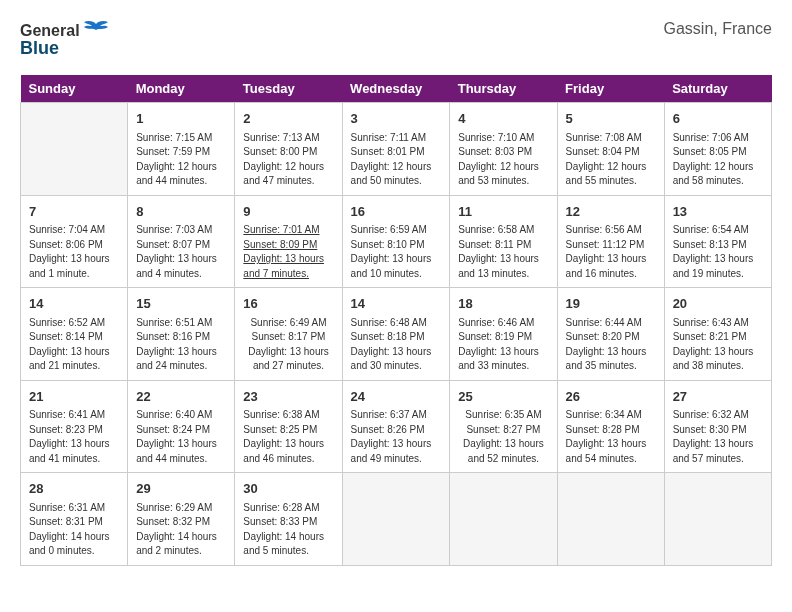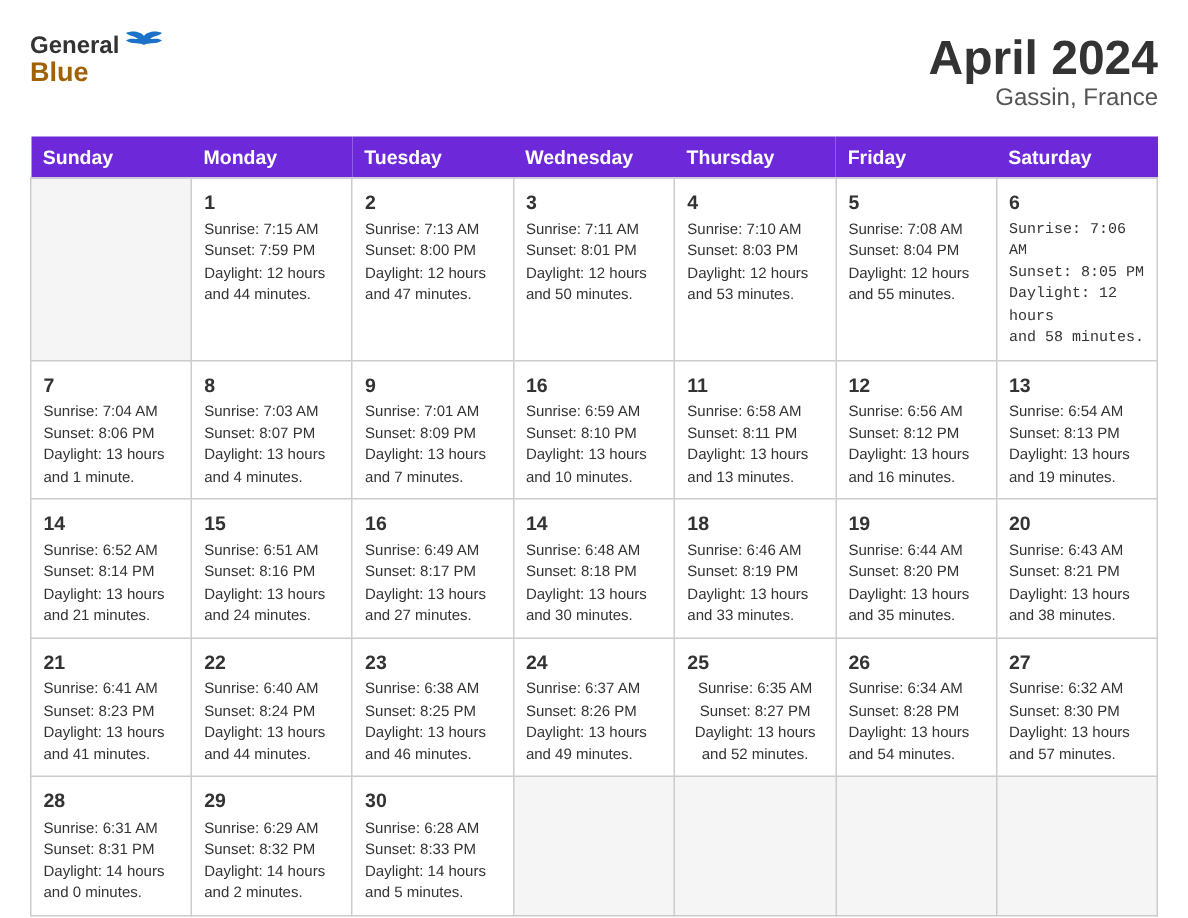--- a/index.html
+++ b/index.html
@@ -22,41 +22,41 @@
       gap: 4px;
     }
     .logo-text-general {
       font-size: 16px;
       font-weight: bold;
       color: #333;
     }
     .logo-text-blue {
       font-size: 18px;
       font-weight: bold;
-      color: #a16207;
+      color: #0c4a6e;
     }
     .title-block {
       text-align: right;
     }
     .main-title {
       font-size: 32px;
       font-weight: bold;
       color: #333;
     }
     .subtitle {
       font-size: 16px;
       color: #555;
     }
     table {
       width: 100%;
       border-collapse: collapse;
       font-size: 11px;
     }
     thead th {
-      background-color: #6d28d9;
+      background-color: #701a75;
       color: #fff;
       text-align: left;
       padding: 6px 8px;
       font-size: 13px;
       font-weight: bold;
     }
     tbody td {
       border: 1px solid #ccc;
       vertical-align: top;
       padding: 6px 8px;
@@ -95,21 +95,20 @@
       <div style="display:flex;align-items:center;gap:2px;">
         <span class="logo-text-general">General</span>
         <svg width="28" height="22" viewBox="0 0 28 22" fill="none" xmlns="http://www.w3.org/2000/svg">
           <path d="M14 4 C16 1, 22 0, 26 2 C24 4, 20 4, 18 6 C20 6, 24 5, 26 7 C22 10, 16 8, 14 10 C12 8, 6 10, 2 7 C4 5, 8 6, 10 6 C8 4, 4 4, 2 2 C6 0, 12 1, 14 4Z" fill="#1a73c8"></path>
         </svg>
       </div>
       <span class="logo-text-blue" style="margin-top:-4px;">Blue</span>
     </div>
   </div>
   <div class="title-block">
-    <div class="main-title">April 2024</div>
     <div class="subtitle">Gassin, France</div>
   </div>
 </div>
 
 <table>
   <thead>
     <tr id="days-header-row">
     <th>Sunday</th>
         <th>Monday</th>
         <th>Tuesday</th>
@@ -152,21 +151,21 @@
         </td>
         <td>
           <span class="day-number">5</span>
           <div class="day-info" style="white-space: pre-line;">Sunrise: 7:08 AM
 Sunset: 8:04 PM
 Daylight: 12 hours
 and 55 minutes.</div>
         </td>
         <td>
           <span class="day-number">6</span>
-          <div class="day-info" style="white-space: pre-line; font-family: Liberation Mono, monospace;">Sunrise: 7:06 AM
+          <div class="day-info" style="white-space: pre-line;">Sunrise: 7:06 AM
 Sunset: 8:05 PM
 Daylight: 12 hours
 and 58 minutes.</div>
         </td>
       </tr>
       <tr>
         <td>
           <span class="day-number">7</span>
           <div class="day-info" style="white-space: pre-line;">Sunrise: 7:04 AM
 Sunset: 8:06 PM
@@ -175,21 +174,21 @@
         </td>
         <td>
           <span class="day-number">8</span>
           <div class="day-info" style="white-space: pre-line;">Sunrise: 7:03 AM
 Sunset: 8:07 PM
 Daylight: 13 hours
 and 4 minutes.</div>
         </td>
         <td>
           <span class="day-number">9</span>
-          <div class="day-info" style="white-space: pre-line;">Sunrise: 7:01 AM
+          <div class="day-info" style="white-space: pre-line; text-decoration: underline;">Sunrise: 7:01 AM
 Sunset: 8:09 PM
 Daylight: 13 hours
 and 7 minutes.</div>
         </td>
         <td>
           <span class="day-number">16</span>
           <div class="day-info" style="white-space: pre-line;">Sunrise: 6:59 AM
 Sunset: 8:10 PM
 Daylight: 13 hours
 and 10 minutes.</div>
@@ -197,21 +196,21 @@
         <td>
           <span class="day-number">11</span>
           <div class="day-info" style="white-space: pre-line;">Sunrise: 6:58 AM
 Sunset: 8:11 PM
 Daylight: 13 hours
 and 13 minutes.</div>
         </td>
         <td>
           <span class="day-number">12</span>
           <div class="day-info" style="white-space: pre-line;">Sunrise: 6:56 AM
-Sunset: 8:12 PM
+Sunset: 11:12 PM
 Daylight: 13 hours
 and 16 minutes.</div>
         </td>
         <td>
           <span class="day-number">13</span>
           <div class="day-info" style="white-space: pre-line;">Sunrise: 6:54 AM
 Sunset: 8:13 PM
 Daylight: 13 hours
 and 19 minutes.</div>
         </td>
@@ -226,21 +225,21 @@
         </td>
         <td>
           <span class="day-number">15</span>
           <div class="day-info" style="white-space: pre-line;">Sunrise: 6:51 AM
 Sunset: 8:16 PM
 Daylight: 13 hours
 and 24 minutes.</div>
         </td>
         <td>
           <span class="day-number">16</span>
-          <div class="day-info" style="white-space: pre-line;">Sunrise: 6:49 AM
+          <div class="day-info" style="white-space: pre-line; text-align: center;">Sunrise: 6:49 AM
 Sunset: 8:17 PM
 Daylight: 13 hours
 and 27 minutes.</div>
         </td>
         <td>
           <span class="day-number">14</span>
           <div class="day-info" style="white-space: pre-line;">Sunrise: 6:48 AM
 Sunset: 8:18 PM
 Daylight: 13 hours
 and 30 minutes.</div>

